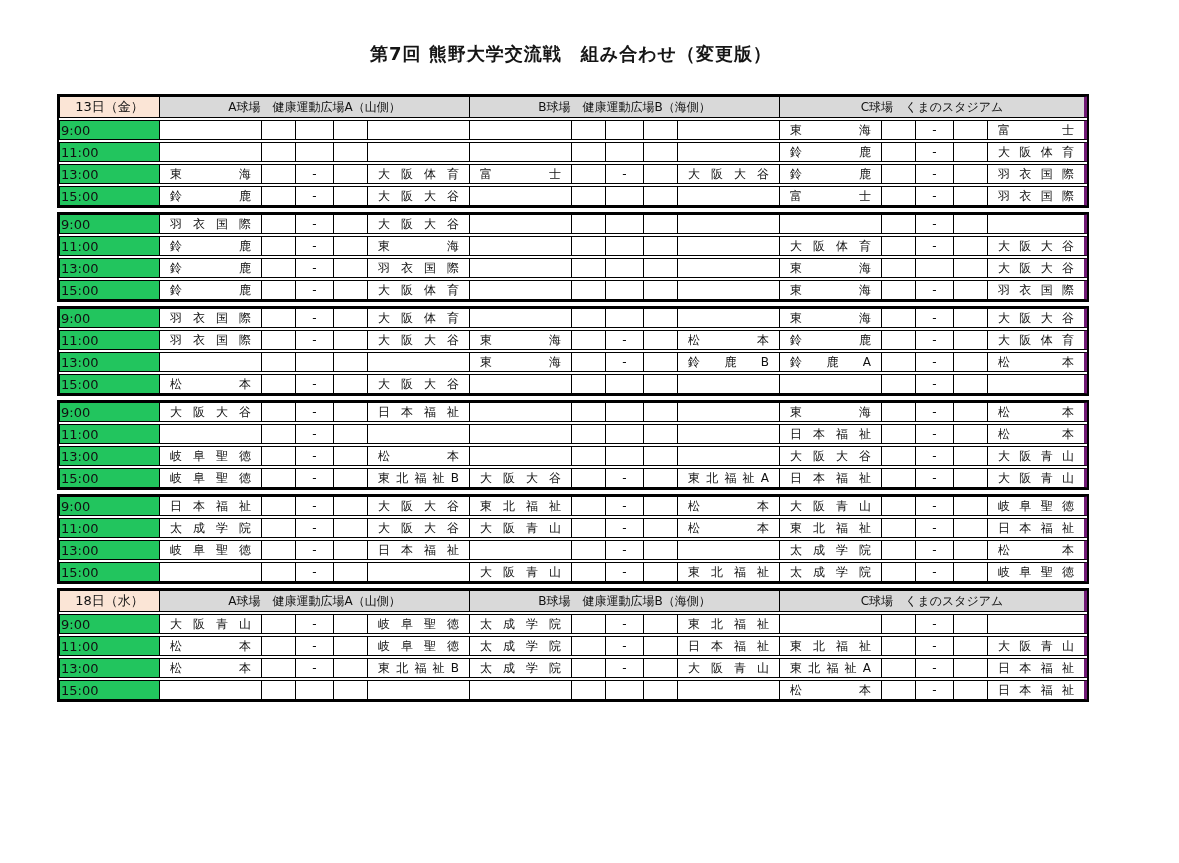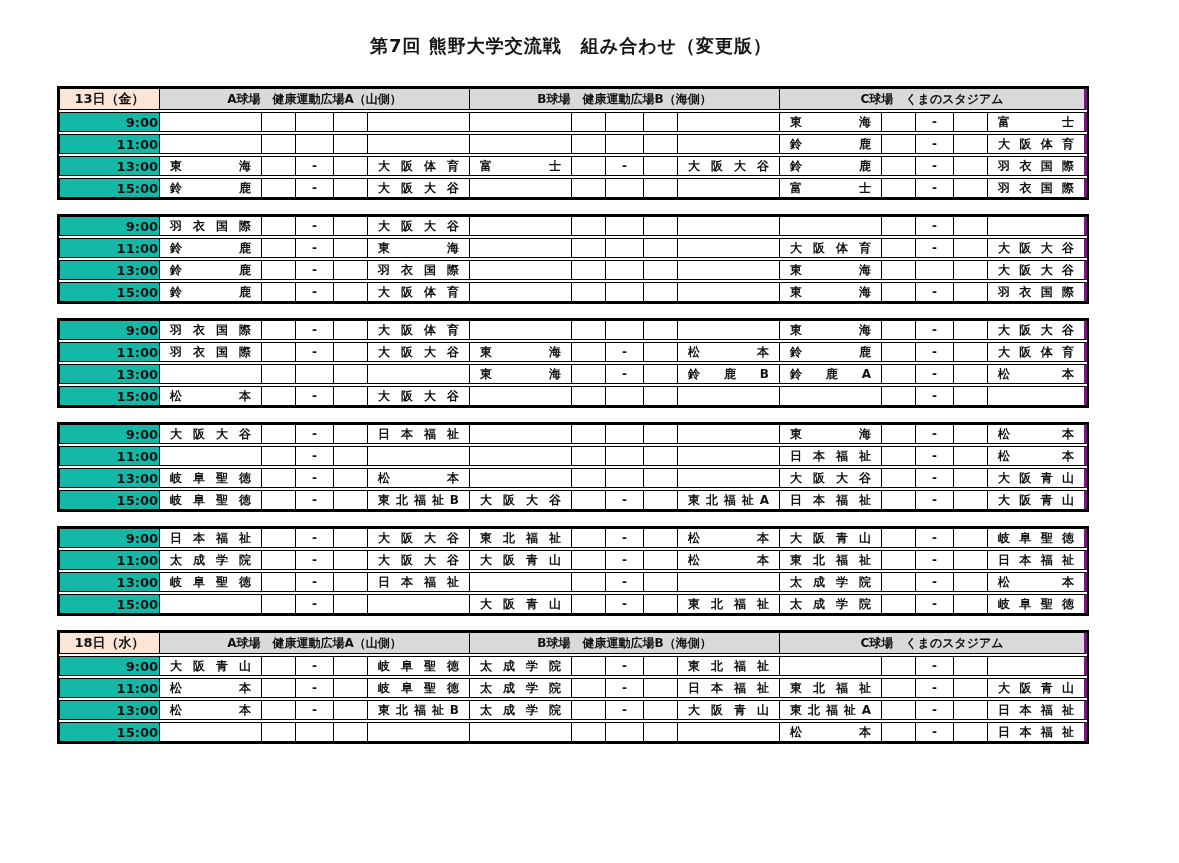--- a/index.html
+++ b/index.html
@@ -5,39 +5,38 @@
   html, body {
     margin: 0; padding: 0;
     background: #ffffff;
     width: 1179px; height: 863px;
     font-family: "DejaVu Sans", "Liberation Sans", sans-serif;
     color: #111;
   }
   .page {
     box-sizing: border-box;
     width: 1179px; height: 863px;
-    padding: 30px 0 0 57px;
+    padding: 38px 0 0 57px;
     overflow: hidden;
   }
   .title {
     width: 1028px;
     text-align: center;
     font-size: 18px;
     font-weight: bold;
     letter-spacing: 1px;
     margin: 4px 0 28px 0;
     color: #151515;
   }
   .day-block {
     width: 1028px;
     border: 2px solid #000;
     overflow: hidden;
-    margin-bottom: 14px;
+    margin-bottom: 4px;
     background: #fff;
-    font-weight: bold;
   }
   table.sched {
     width: 100%;
     table-layout: fixed;
     border-collapse: separate;
     border-spacing: 0 2px;
     margin: -2px 0;
   }
   td {
     height: 20px;
@@ -53,22 +52,22 @@
     background: #fbe5d6;
     text-align: center;
     font-size: 13px;
   }
   .cell-venue {
     background: #d9d9d9;
     text-align: center;
     font-size: 12px;
   }
   .cell-time {
-    background: #14b8a6;
-    text-align: right;
+    background: #22c55e;
+    text-align: left;
     font-size: 13px;
   }
   .cell-team {
     font-size: 12px;
     padding: 0 10px;
     text-align: justify;
     text-align-last: justify;
   }
   .cell-sep {
     text-align: center;

